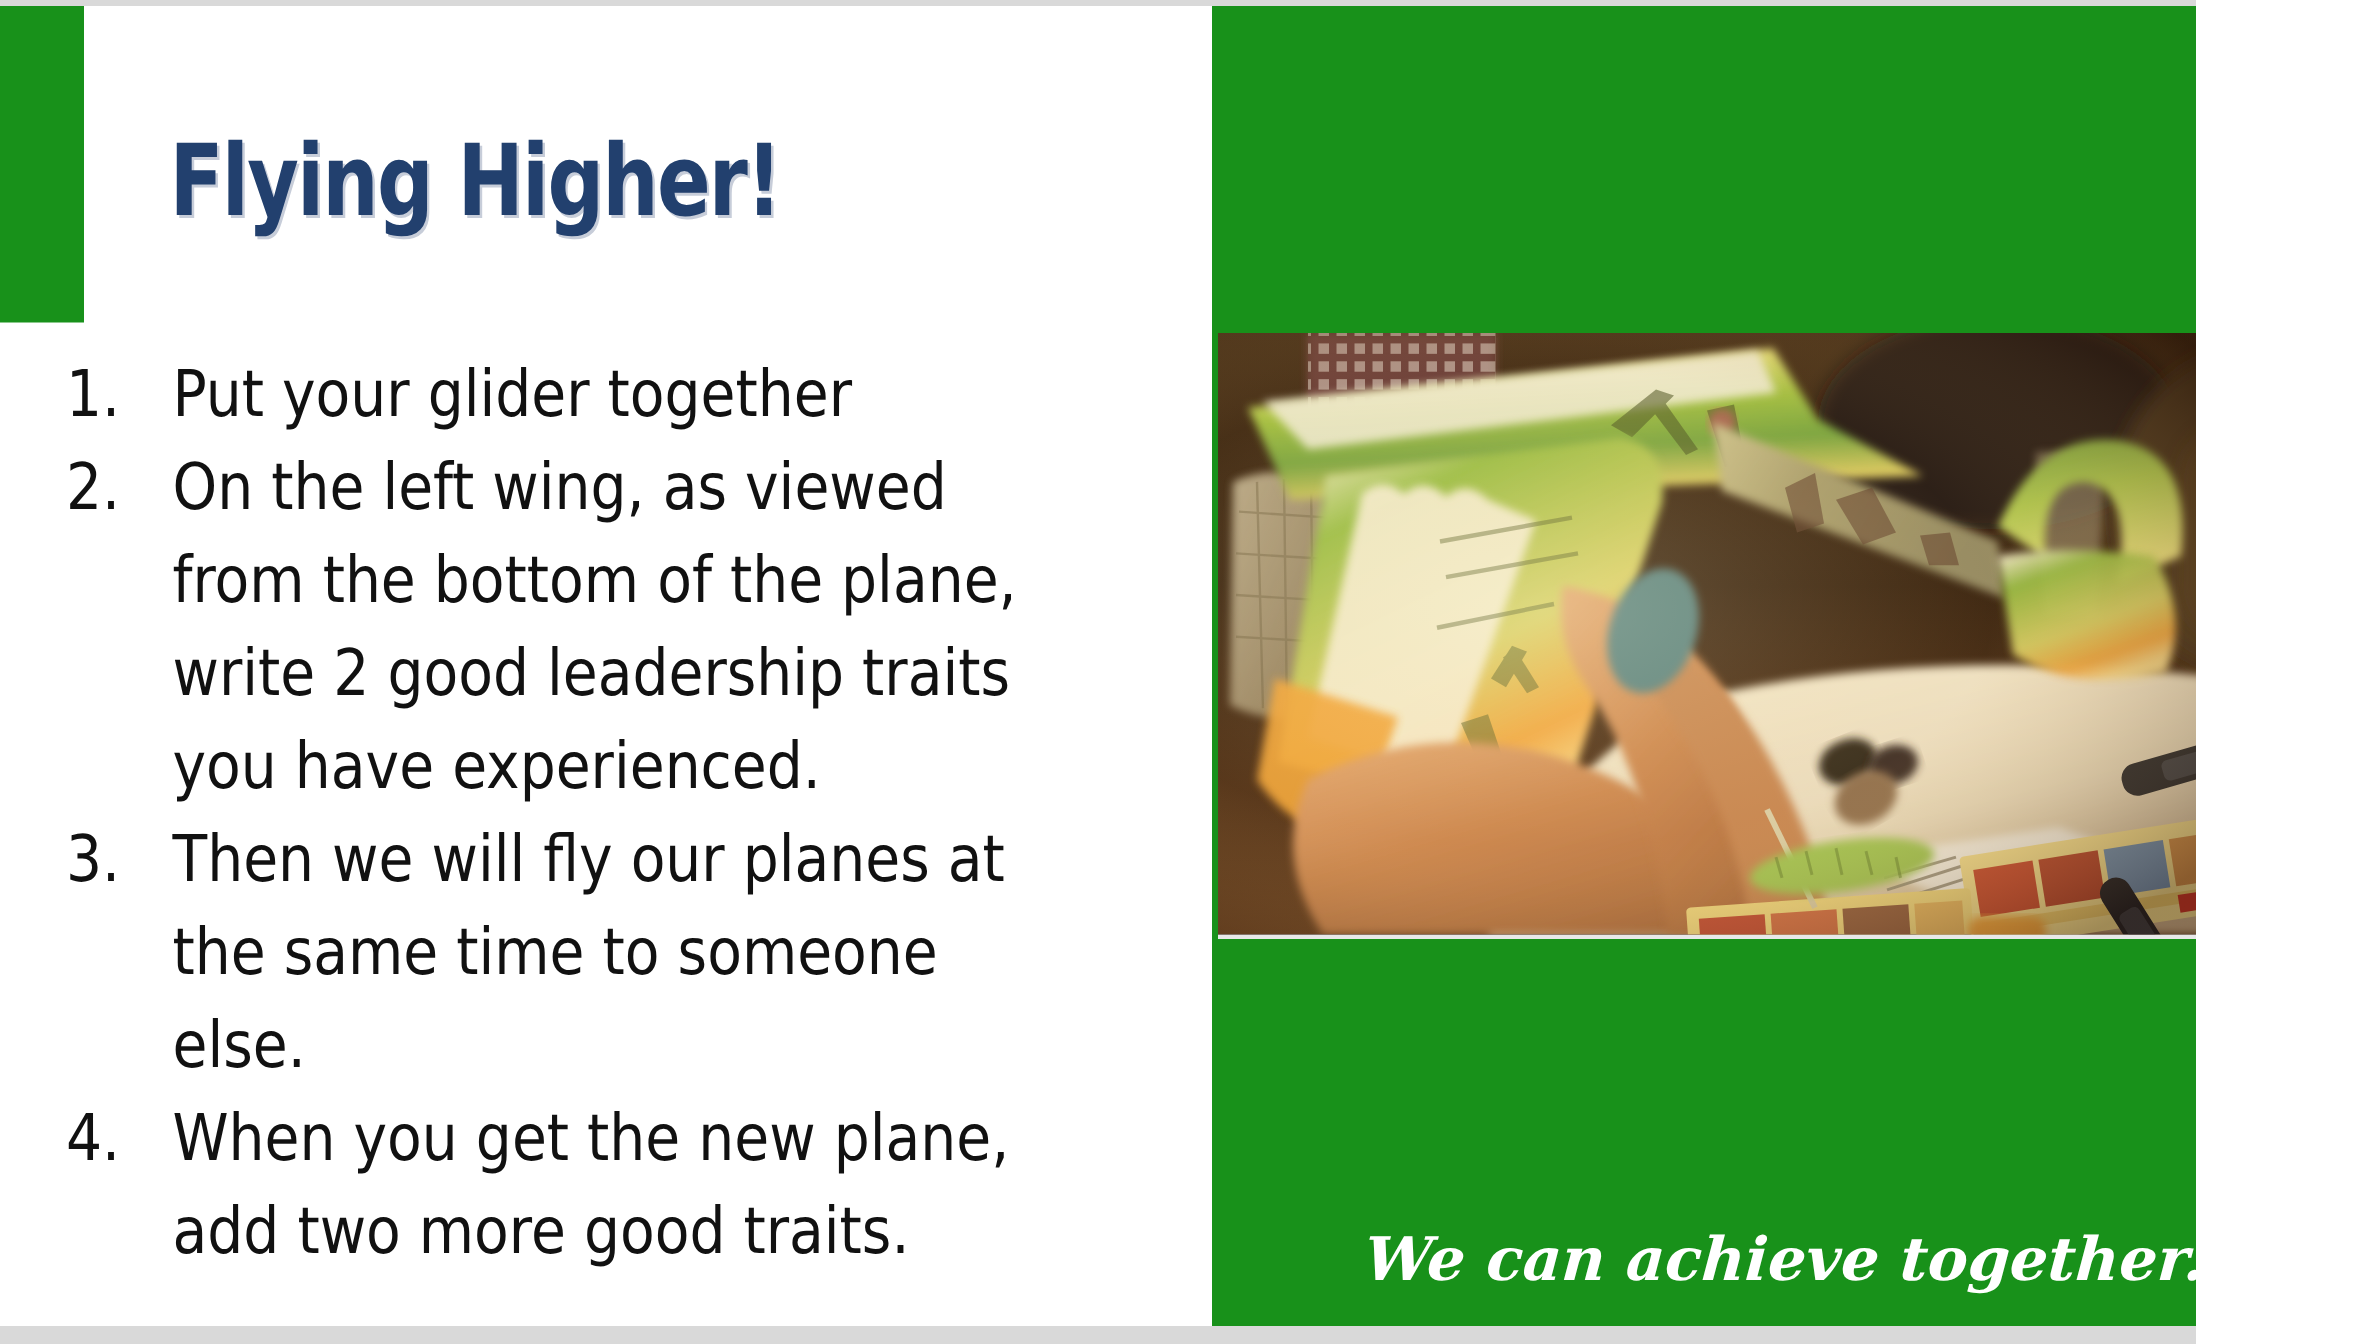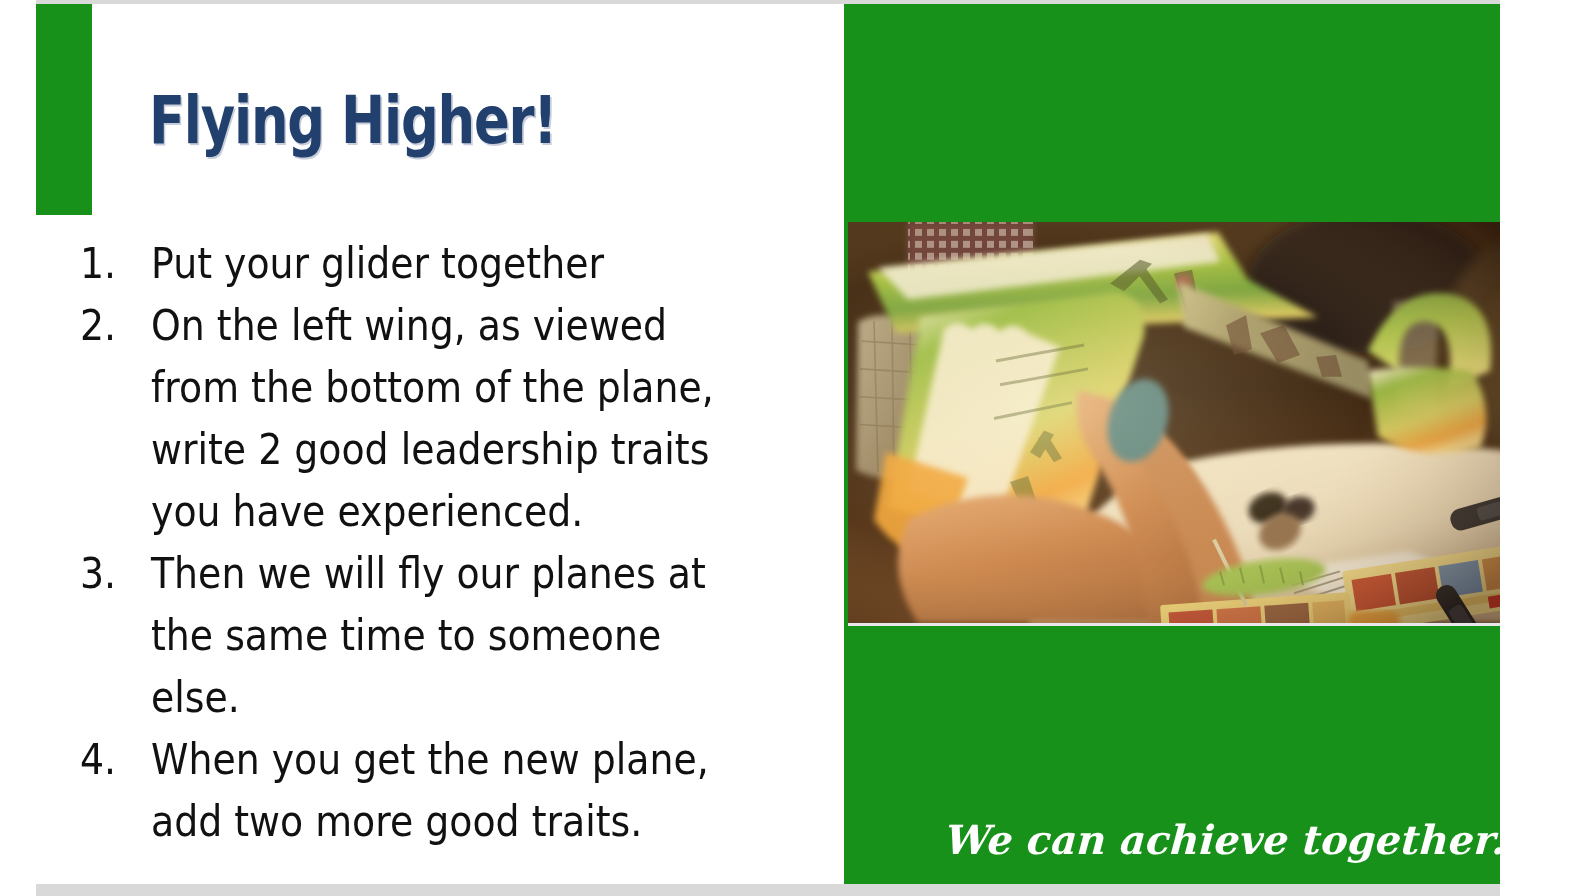--- a/index.html
+++ b/index.html
@@ -15,21 +15,20 @@
   }
 
   
   #slide {
     position: relative;
     width: 1464px;
     height: 896px;
     background: #0369a1;
     box-sizing: border-box;
     overflow: hidden;
-    margin-left: 36px;
   }
   .frame-edge-top {
     position: absolute;
     left: 0; top: 0;
     width: 1576px; height: 4px;
     background: #d9d9d9;
   }
   .frame-edge-bottom {
     position: absolute;
     left: 0; top: 884px;

